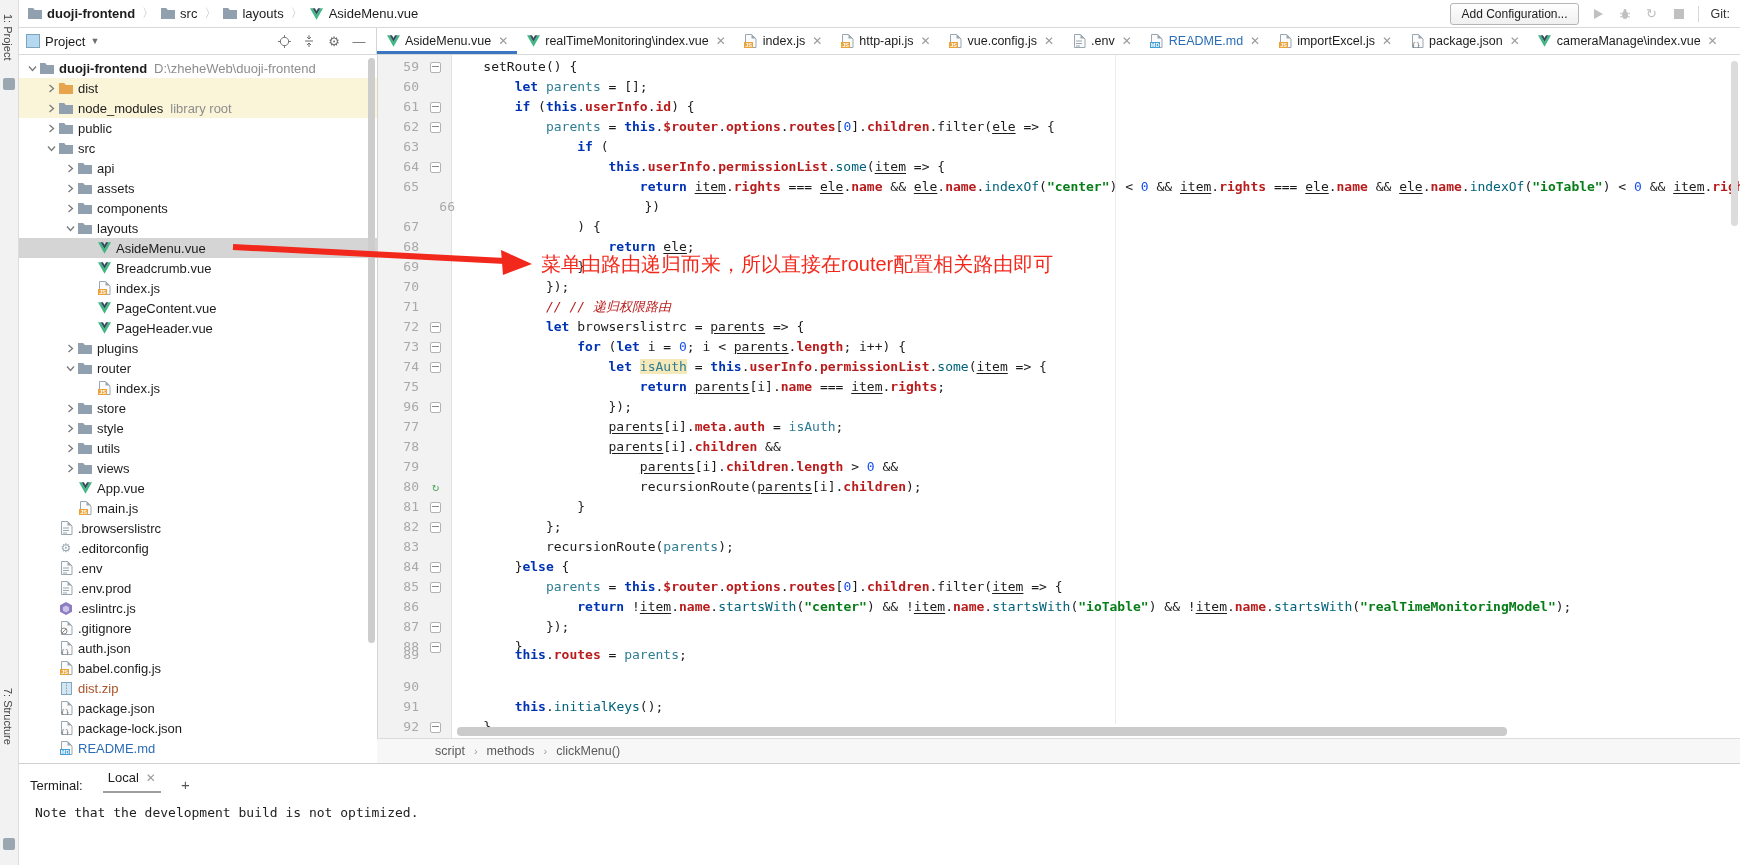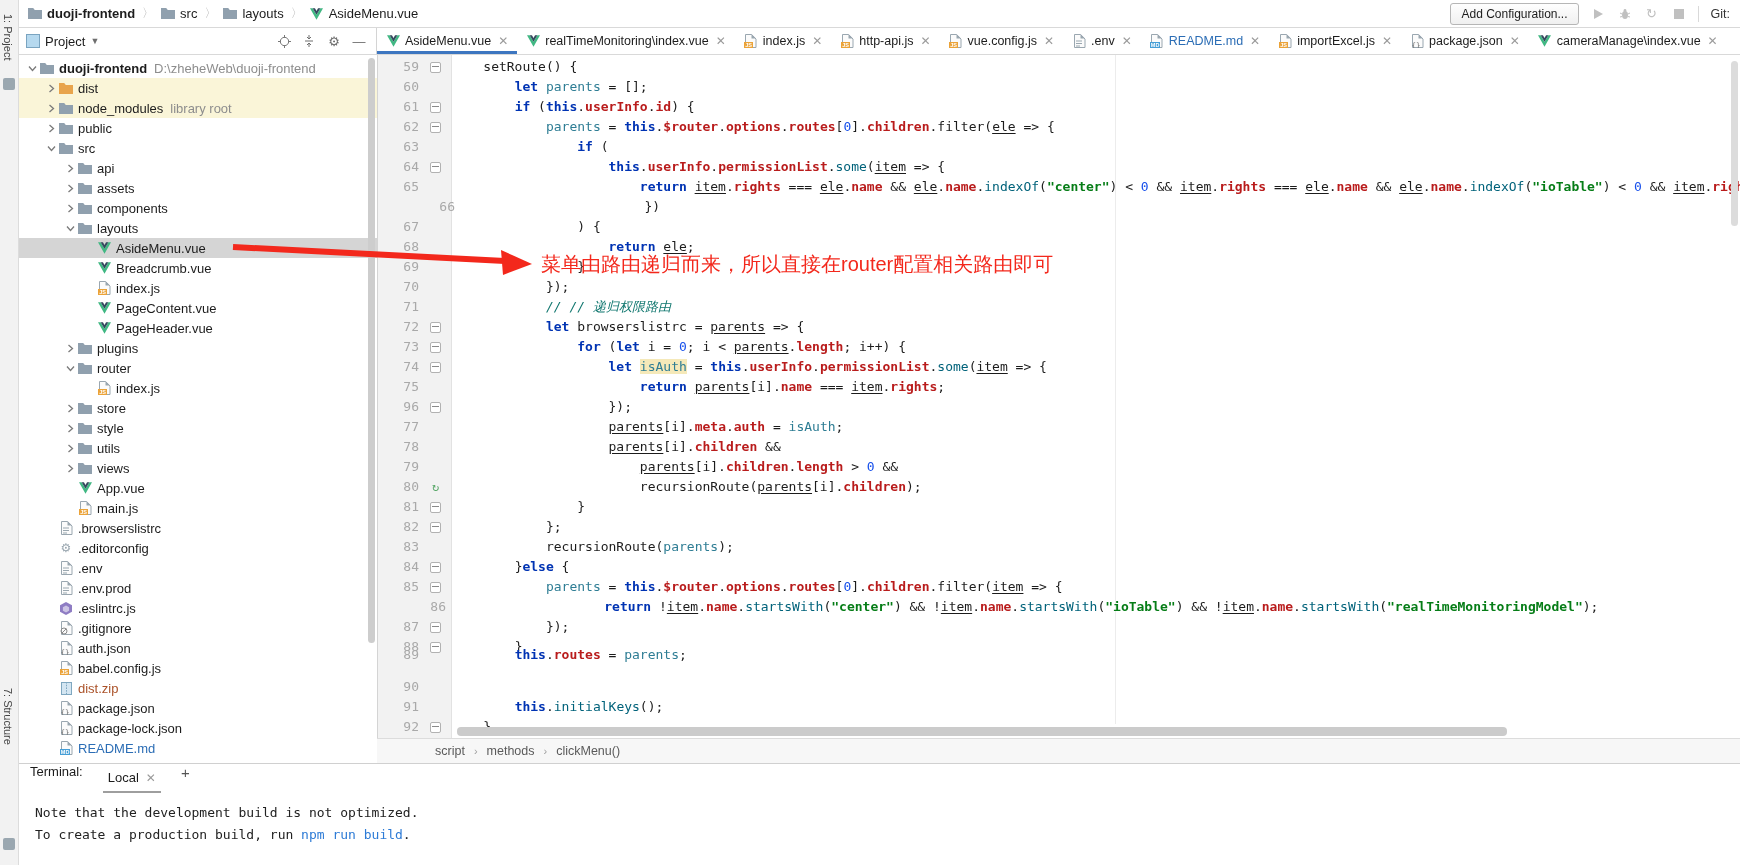--- a/index.html
+++ b/index.html
@@ -53,35 +53,35 @@
   .ln{width:42px;text-align:right;color:#a9a9a9;flex:none}
   .fold{width:33px;flex:none;display:flex;align-items:center;justify-content:center}
   .fm{width:9px;height:9px;border:1px solid #b2b2b2;border-radius:2px;background:#fff;position:relative}
   .fm:after{content:"";position:absolute;left:1px;right:1px;top:3px;height:1px;background:#8a8a8a}
   .rec{color:#59a869;font-size:12px}
   .ct{white-space:pre;flex:1;overflow:hidden}
   .k{color:#0033b3;font-weight:bold}
   .f{color:#b91c1c;font-weight:600}
   .s{color:#067d17;font-weight:bold}
   .n{color:#1750eb}
-  .c{color:#0f766e;font-style:italic}
+  .c{color:#b91c1c;font-style:italic}
   .m{color:#00627a}
   .p{text-decoration:underline;text-underline-offset:2px}
   .v{color:#2e7d94}
   .h{background:#f5e9b9;color:#2e7d94}
   .hthumb{position:absolute;left:80px;bottom:2px;height:9px;width:1050px;background:#cbcbcb;border-radius:4px}
   .vthumb{position:absolute;right:2px;top:6px;width:7px;height:165px;background:#dcdcdc;border-radius:4px}
   
   .edcrumbs{position:absolute;left:377px;right:0;top:738px;height:25px;background:#f7f7f7;
             border-top:1px solid #dcdcdc;display:flex;align-items:center;font-size:12.5px;color:#5a5a5a;
             padding-left:58px;gap:9px;box-sizing:border-box;z-index:3}
   .edc-sep{color:#9f9f9f;font-size:11px}
   
   .term{position:absolute;left:18px;right:0;top:763px;bottom:0;background:#fff;border-top:1px solid #d0d0d0;z-index:3}
-  .term-h{display:flex;align-items:flex-start;height:29px;padding-left:12px;font-size:13px;gap:20px}
+  .term-h{display:flex;align-items:flex-end;height:29px;padding-left:12px;font-size:13px;gap:20px}
   .term-tab{display:flex;align-items:center;gap:7px;border-bottom:2px solid #9e9e9e;height:27px;padding:0 5px}
   .term-tab .x{color:#9a9a9a;font-size:12px}
   .term-plus{color:#555;font-size:15px}
   .term-body{font-family:"DejaVu Sans Mono",monospace;font-size:13px;line-height:22px;
              padding:9px 0 0 17px;color:#222}
   .link{color:#2d7bd6}
   
   .ann-text{position:absolute;left:541px;top:251px;font-size:20px;color:#f3281c;z-index:9;white-space:nowrap}
   svg.overlay{position:absolute;left:0;top:0;z-index:8;pointer-events:none}
   .ic{display:inline-flex;align-items:center;justify-content:center;width:14px;height:14px;flex:none}
@@ -933,21 +933,21 @@
           </span>
           <span class="ct">        <span class="t">}</span><span class="k">else</span><span class="t"> {</span></span>
         </div>
         <div class="crow" style="top: 522px;">
           <span class="ln">85</span>
           <span class="fold">
             <span class="fm"></span>
           </span>
           <span class="ct">            <span class="v">parents</span><span class="t"> = </span><span class="k">this</span><span class="t">.</span><span class="f">$router</span><span class="t">.</span><span class="f">options</span><span class="t">.</span><span class="f">routes</span><span class="t">[</span><span class="n">0</span><span class="t">].</span><span class="f">children</span><span class="t">.</span><span class="t">filter</span><span class="t">(</span><span class="p">item</span><span class="t"> =&gt; {</span></span>
         </div>
-        <div class="crow" style="top: 542px; padding-left: 27px;">
+        <div class="crow" style="top: 542px;">
           <span class="ln">86</span>
           <span class="fold"></span>
           <span class="ct">                <span class="k">return</span><span class="t"> !</span><span class="p">item</span><span class="t">.</span><span class="f">name</span><span class="t">.</span><span class="m">startsWith</span><span class="t">(</span><span class="s">"center"</span><span class="t">) &amp;&amp; !</span><span class="p">item</span><span class="t">.</span><span class="f">name</span><span class="t">.</span><span class="m">startsWith</span><span class="t">(</span><span class="s">"ioTable"</span><span class="t">) &amp;&amp; !</span><span class="p">item</span><span class="t">.</span><span class="f">name</span><span class="t">.</span><span class="m">startsWith</span><span class="t">(</span><span class="s">"realTimeMonitoringModel"</span><span class="t">);</span></span>
         </div>
         <div class="crow" style="top: 562px;">
           <span class="ln">87</span>
           <span class="fold">
             <span class="fm"></span>
           </span>
           <span class="ct">            <span class="t">});</span></span>
@@ -998,21 +998,20 @@
     <div class="term-h">
       <span>Terminal:</span>
       <span class="term-tab">
         <span>Local</span>
         <span class="x">✕</span>
       </span>
       <span class="term-plus">+</span>
     </div>
     <div class="term-body" id="term-body">
         <div><span>Note that the development build is not optimized.</span></div>
-        <div><span>To create a production build, run </span><span class="link">npm run build</span><span>.</span></div>
       </div>
   </div>
 
   <svg class="overlay" width="1740" height="865">
     <line x1="233" y1="247" x2="505" y2="261" stroke="#f3281c" stroke-width="6"></line>
     <polygon points="532,264 501,250 503,275" fill="#f3281c"></polygon>
   </svg>
   <div class="ann-text">菜单由路由递归而来，所以直接在router配置相关路由即可</div>
 
 </div>

